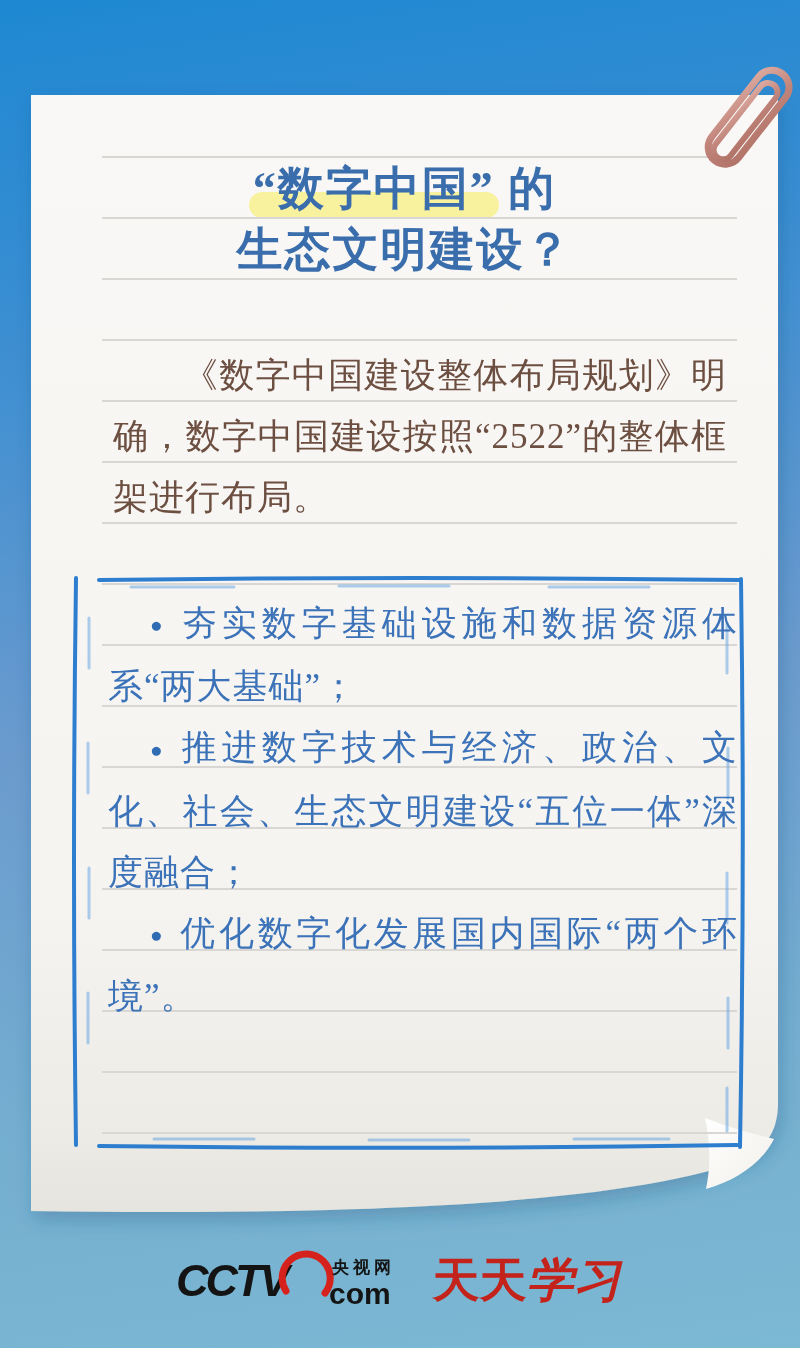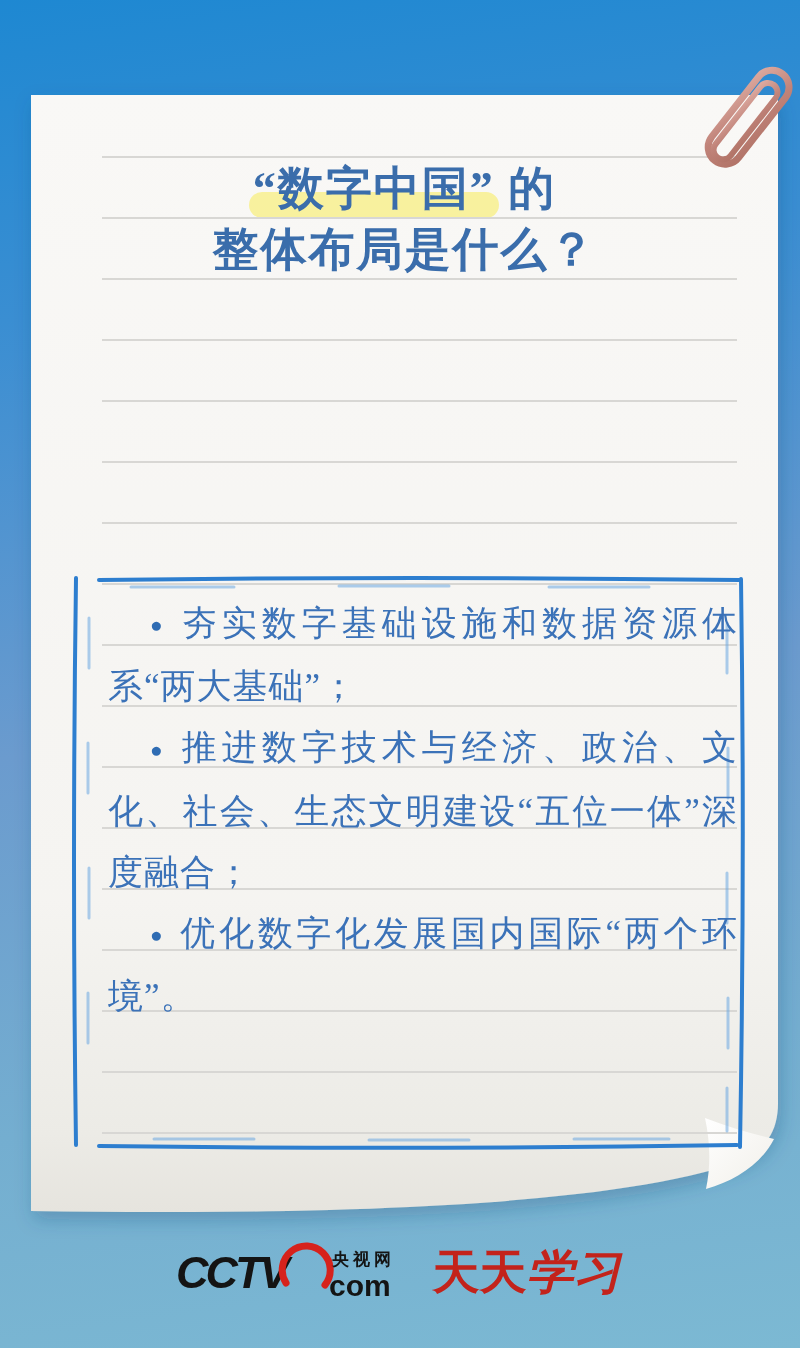--- a/index.html
+++ b/index.html
@@ -21,21 +21,21 @@
          font-size:35px;line-height:61px;color:#6d4f41;text-align:justify;text-indent:2em;
          letter-spacing:1px;}
   .box-border{position:absolute;left:38px;top:478px;}
   .points{position:absolute;left:69px;top:490px;width:630px;margin:8px;padding:0;
           list-style:none;font-size:35px;line-height:61px;color:#3b72b8;text-align:justify;
           letter-spacing:1px;}
   .points li{text-indent:42px;}
   .bullet{font-size:21px;color:#2f6cb3;margin-right:15px;vertical-align:0.12em;letter-spacing:0;}
   .clip-svg{position:absolute;left:690px;top:48px;z-index:5;}
   .footer{position:absolute;left:0;right:4px;top:1240px;height:72px;z-index:3;
-          display:flex;justify-content:center;align-items:flex-start;gap:22px;}
+          display:flex;justify-content:center;align-items:flex-end;gap:22px;}
   .cctv-logo{display:block;}
   .cctv-word{font-family:"Liberation Sans","DejaVu Sans",sans-serif;
              font-weight:bold;font-style:italic;letter-spacing:-3px;}
   .cctv-cn{font-family:"Liberation Sans","DejaVu Sans",sans-serif;font-weight:bold;letter-spacing:4px;}
   .cctv-com{font-family:"Liberation Sans","DejaVu Sans",sans-serif;font-weight:bold;letter-spacing:0px;}
   .brand{color:#c3231b;font-size:47px;font-weight:bold;line-height:64px;white-space:nowrap;}
   .brand .b2{font-style:italic;}
 </style>
 </head>
 <body>
@@ -61,23 +61,24 @@
     <path filter="url(#paperShadow)" d="M 31 95 H 778 V 1103 C 778 1131 766 1150 738 1162 C 620 1204 350 1216 31 1211 Z" fill="url(#paperGrad)"></path>
     <path d="M 705 1118 C 729 1127 752 1134 774 1139 C 762 1163 736 1181 706 1189 C 711 1165 710 1141 705 1118 Z" fill="url(#curlGrad)"></path>
   </svg>
 
   <div class="paper-content">
 
     <div class="ruled"></div>
 
     <div class="title">
       <div><span class="hl"><span>“数字中国”</span></span> <span>的</span></div>
-      <div>整体布局是什么？</div>
+      <div>生态文明建设？</div>
     </div>
 
+    <p class="intro">《数字中国建设整体布局规划》明确，数字中国建设按照“2522”的整体框架进行布局。</p>
 
     <svg class="box-border" width="680" height="584" viewBox="0 0 680 584">
       <g fill="none" stroke="#2d7ecf" stroke-linecap="round">
         <path d="M 30 7 Q 340 3 671 7" stroke-width="4"></path>
         <path d="M 7 5 Q 3 290 7 572" stroke-width="4"></path>
         <path d="M 672 6 Q 676 290 671 574" stroke-width="4"></path>
         <path d="M 30 573 Q 340 577 668 572" stroke-width="4"></path>
         <g stroke="#6ca8e2" stroke-width="3" opacity="0.55">
           <path d="M 62 14 H 165"></path>
             <path d="M 270 13 H 380"></path>

